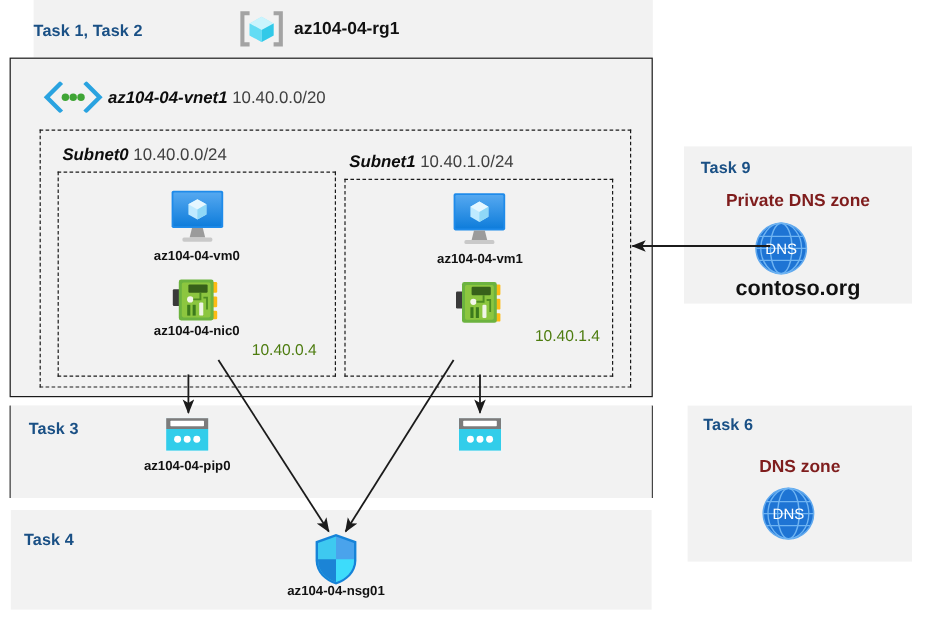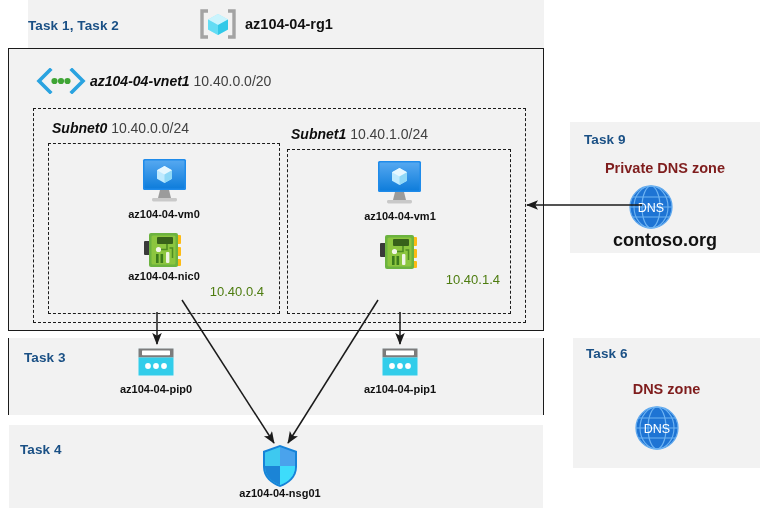--- a/index.html
+++ b/index.html
@@ -191,23 +191,20 @@
     <svg width="38" height="31" viewBox="0 0 38 31">
       <rect x="0.5" y="0.5" width="37" height="30" rx="1" fill="#eef4f6"></rect>
       <rect x="1.5" y="1.5" width="35" height="9" fill="#7c7c7c"></rect>
       <rect x="5" y="3.6" width="28" height="4.6" rx="0.6" fill="#ffffff"></rect>
       <rect x="1.5" y="10.5" width="35" height="18" fill="#32cdea"></rect>
       <circle cx="11" cy="19" r="2.9" fill="#ffffff"></circle>
       <circle cx="19" cy="19" r="2.9" fill="#ffffff"></circle>
       <circle cx="27" cy="19" r="2.9" fill="#ffffff"></circle>
     </svg>
   </div>
-  <div class="node" style="left:300px;top:383px;width:200px;">
-    <div class="cap">az104-04-pip1</div>
-  </div>
 
   <div class="panel" style="left:9px;top:425px;width:534px;height:83px;"></div>
   <div class="task-label" style="left:20px;top:442px;">Task 4</div>
 
   <div style="position:absolute;left:261px;top:444px;width:38px;height:44px;">
     <svg width="38" height="44" viewBox="0 0 38 44">
       <path d="M19,1 L36,7 L36,23 C36,33 28,40 19,43 C10,40 2,33 2,23 L2,7 Z" fill="#1683d8"></path>
       <path d="M19,3 L34,8.4 L34,23 C34,32 27,38.3 19,41 L19,3 Z" fill="#4aa3ec"></path>
       <path d="M19,3 L4,8.4 L4,23 C4,32 11,38.3 19,41 L19,3 Z" fill="#3ec9f0"></path>
       <path d="M19,22 L34,22 L34,23 C34,32 27,38.3 19,41 Z" fill="#3ddcfb"></path>

